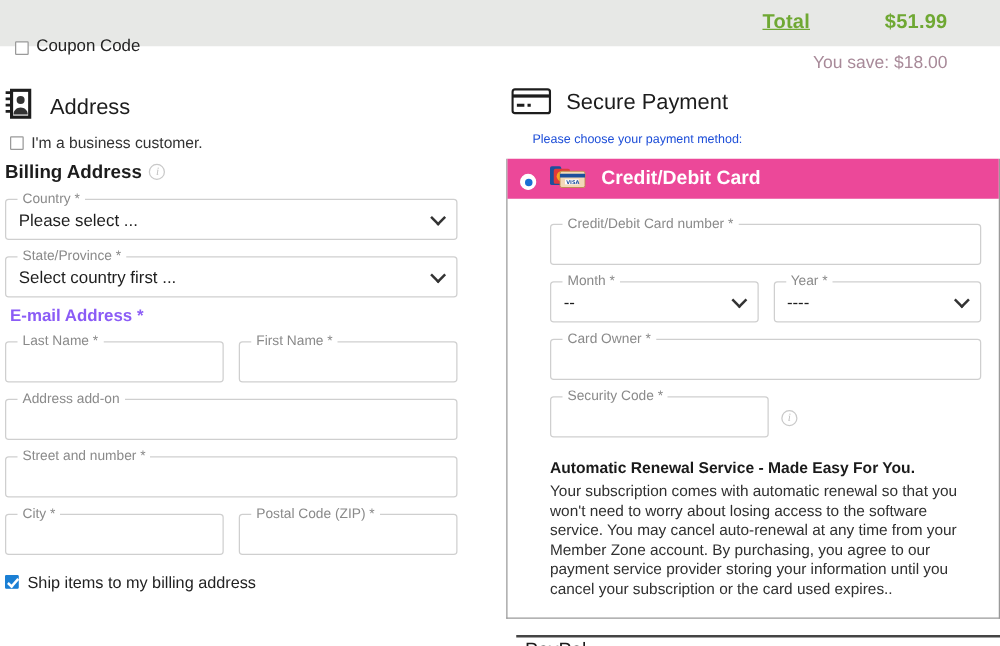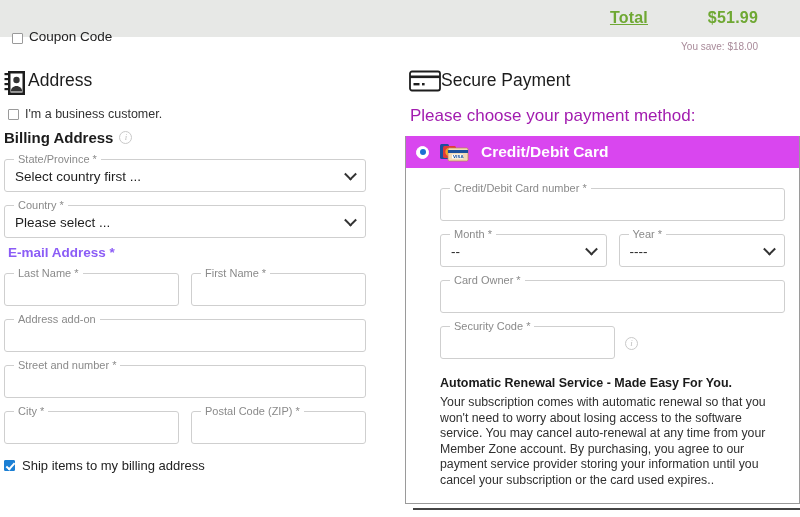--- a/index.html
+++ b/index.html
@@ -54,29 +54,29 @@
     letter-spacing: .2px;
     text-decoration: underline;
   }
   .total-value {
     position: absolute; right: 42px; top: 9px;
     font-size: 16px; font-weight: bold; color: #6fa833;
     letter-spacing: .2px;
   }
   .you-save {
     position: absolute; right: 42px; top: 41px;
-    font-size: 10px; color: #a88a99;
+    font-size: 14px; color: #a88a99;
   }
 
   
   .col-left  { position: absolute; left: 0;   top: 70px; width: 400px; }
   .col-right { position: absolute; left: 405px; top: 70px; width: 395px; }
 
   .sec-head {
-    display: flex; align-items: flex-start; gap: 0;
+    display: flex; align-items: flex-end; gap: 12px;
     margin-left: 4px;
   }
   .sec-title { font-size: 17.5px; color: #1c1c1c; }
 
   
   .addr-ico { width: 24px; height: 26px; flex: none; }
   .card-ico { width: 32px; height: 22px; flex: none; }
 
   .biz-row {
     display: flex; align-items: center; gap: 6px;
@@ -140,33 +140,33 @@
   }
 
   .ship-row {
     display: flex; align-items: center; gap: 7px;
     margin: 14px 0 0 4px;
   }
   .ship-label { font-size: 13px; color: #222; }
 
   
   .choose {
-    font-size: 17px; color: #a21caf;
-    margin: 14px 0 0 5px;
+    font-size: 10px; color: #1d4ed8;
+    margin: 14px 0 0 21px;
   }
 
   .pm-panel {
     margin-top: 10px;
     border: 1px solid #9a9a9a;
     border-top: none;
     background: #fff;
   }
   .pm-header {
-    background: #d946ef;
-    display: flex; align-items: center; gap: 11px;
+    background: #ec4899;
+    display: flex; align-items: flex-end; gap: 11px;
     padding: 7px 10px;
     height: 32px;
   }
   .radio {
     width: 13px; height: 13px; border-radius: 50%;
     border: 1px solid #ffffff; background: #fff;
     position: relative; flex: none;
   }
   .radio.sel::after {
     content: "";
@@ -234,28 +234,28 @@
     <span class="biz-label">I'm a business customer.</span>
   </div>
 
   <div class="billing-row">
     <span class="billing-title">Billing Address</span>
     <span class="info-ico">i</span>
   </div>
 
   <div style="padding:0 34px 0 4px;">
     <div class="fld">
+      <span class="lg">Country *</span>
+      <span class="val">Please select ...</span>
+      <span class="chev"></span>
+    </div>
+
+    <div class="fld">
       <span class="lg">State/Province *</span>
       <span class="val">Select country first ...</span>
-      <span class="chev"></span>
-    </div>
-
-    <div class="fld">
-      <span class="lg">Country *</span>
-      <span class="val">Please select ...</span>
       <span class="chev"></span>
     </div>
 
     <div class="email-label">E-mail Address *</div>
 
     <div class="row2">
       <div class="fld">
         <span class="lg">Last Name *</span>
         <span class="val"></span>
       </div>

